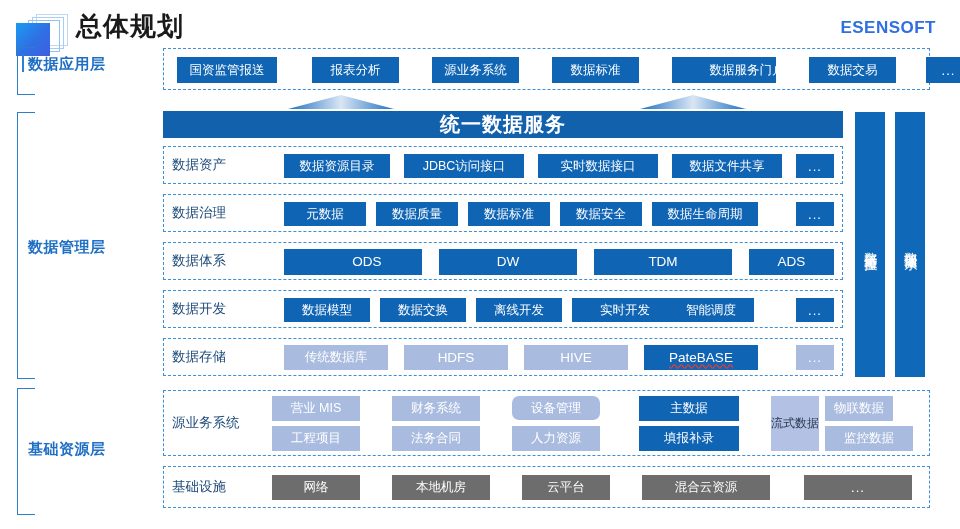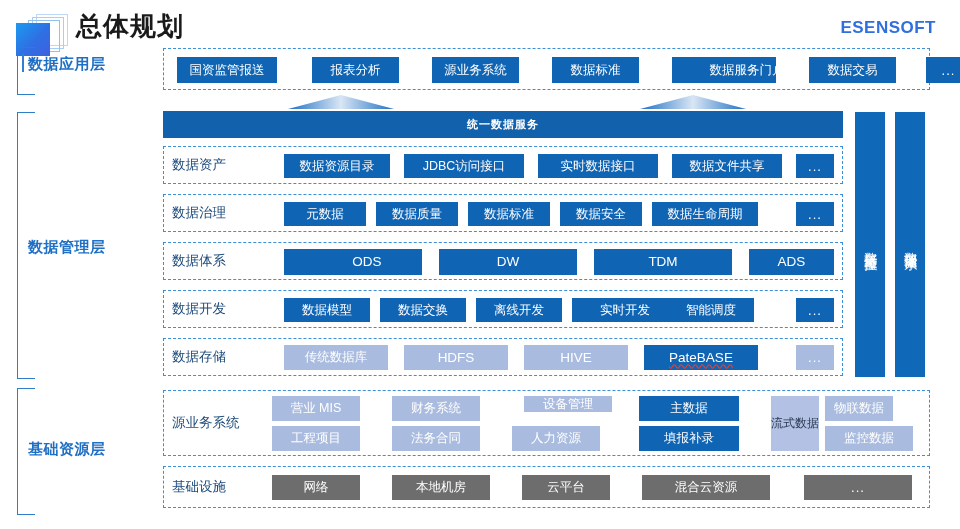--- a/index.html
+++ b/index.html
@@ -65,21 +65,21 @@
   .chip.en  { font-size: 13.5px; }
   .chip.lav { background: #a9bbdf; }
   .chip.lav-dark-text { background: #b3c2e4; color: #2b3a52; font-size: 12px; }
   .chip.grey { background: #6d6d6d; }
   .chip.dots { letter-spacing: 1px; font-size: 13px; }
 
   
   .banner {
     position: absolute; background: #1261ad; color: #fff;
     display: flex; align-items: center; justify-content: center;
-    font-size: 11px; font-weight: bold; letter-spacing: 1px;
+    font-size: 20px; font-weight: bold; letter-spacing: 1px;
   }
 
   
   .vbar {
     position: absolute; background: #1068b8; color: #fff;
     display: flex; align-items: center; justify-content: center;
     font-size: 13px; line-height: 1.12; letter-spacing: 1px;
     writing-mode: vertical-rl; text-orientation: upright;
   }
 
@@ -190,21 +190,21 @@
 
   <div class="dash-row" style="left:163px; top:390px; width:767px; height:66px;">
     <div class="row-label" style="width:100px;">源业务系统</div>
 
     <div class="chip lav" style="left:108px; top:5px;  width:88px; height:25px;">营业 MIS</div>
     <div class="chip lav" style="left:108px; top:35px; width:88px; height:25px;">工程项目</div>
 
     <div class="chip lav" style="left:228px; top:5px;  width:88px; height:25px;text-align:right;">财务系统</div>
     <div class="chip lav" style="left:228px; top:35px; width:88px; height:25px;">法务合同</div>
 
-    <div class="chip lav" style="left:360px; top:5px;  width:88px; height:16px;">设备管理</div>
+    <div class="chip lav" style="left:348px; top:5px;  width:88px; height:24px;border-radius:7px;">设备管理</div>
     <div class="chip lav" style="left:348px; top:35px; width:88px; height:25px;">人力资源</div>
 
     <div class="chip" style="left:475px; top:5px;  width:100px; height:25px;">主数据</div>
     <div class="chip" style="left:475px; top:35px; width:100px; height:25px;">填报补录</div>
 
     <div class="chip lav-dark-text" style="left:607px; top:5px; width:48px; height:55px; flex-direction:column; line-height:1.25;">流式数据</div>
 
     <div class="chip lav" style="left:661px; top:5px;  width:68px; height:25px;">物联数据</div>
     <div class="chip lav" style="left:661px; top:35px; width:88px; height:25px;">监控数据</div>
   </div>

